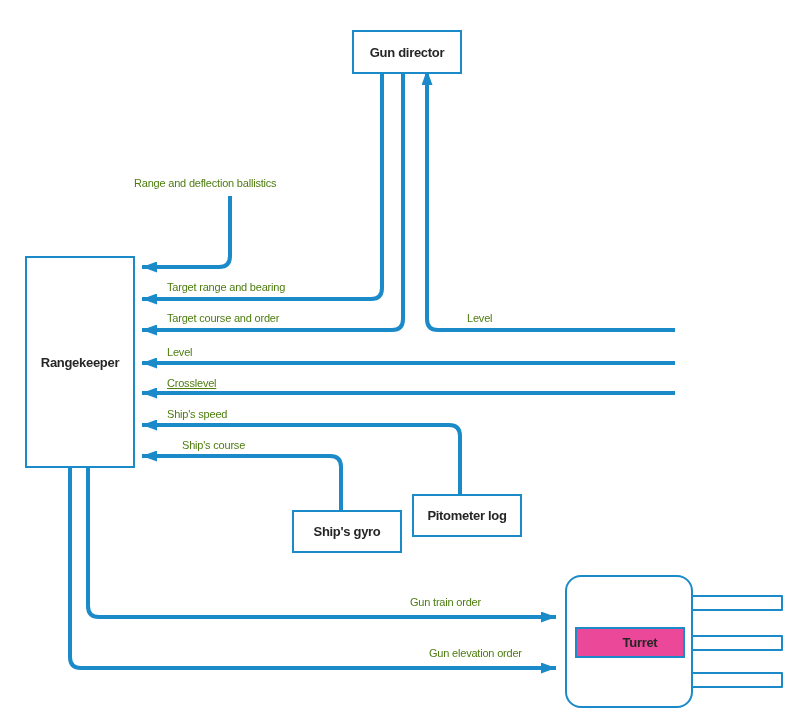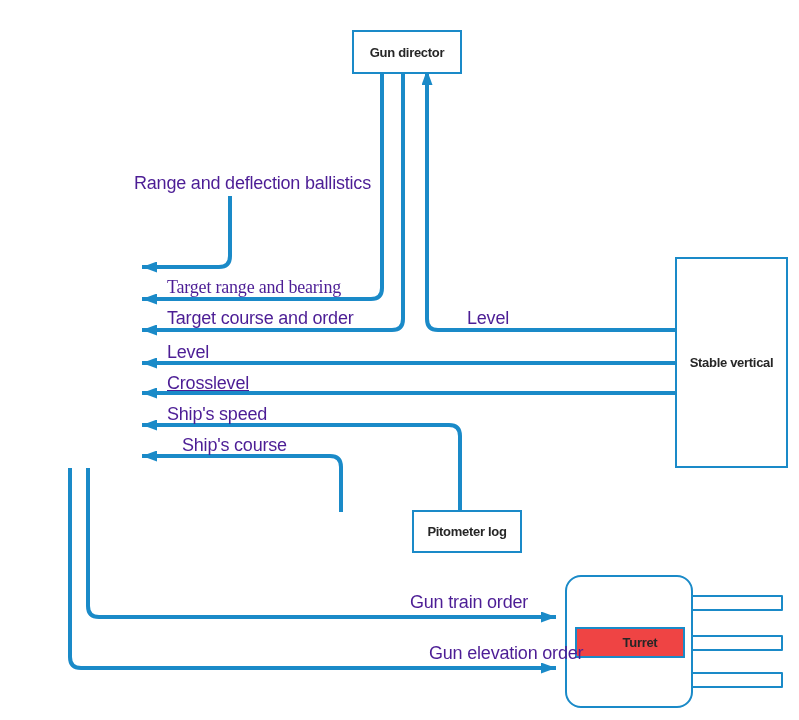--- a/index.html
+++ b/index.html
@@ -31,49 +31,49 @@
     align-items: center;
     justify-content: center;
     color: #262626;
     font-weight: bold;
     font-size: 13px;
     letter-spacing: -0.3px;
     z-index: 2;
   }
   .edge-label {
     position: absolute;
-    color: #4c1d95;
-    font-size: 18px;
+    color: #4d7c0f;
+    font-size: 11px;
     line-height: 13px;
     letter-spacing: -0.2px;
     white-space: nowrap;
     z-index: 3;
   }
   #gun-director   { left: 352px; top: 30px;  width: 110px; height: 44px; }
   #rangekeeper    { left: 25px;  top: 256px; width: 110px; height: 212px; }
   #stable-vertical{ left: 675px; top: 257px; width: 113px; height: 211px; }
   #ships-gyro     { left: 292px; top: 510px; width: 110px; height: 43px; }
-  #pitometer-log  { left: 412px; top: 510px; width: 110px; height: 43px; }
+  #pitometer-log  { left: 412px; top: 494px; width: 110px; height: 43px; }
   #turret-body {
     position: absolute;
     left: 565px; top: 575px;
     width: 128px; height: 133px;
     box-sizing: border-box;
     border: 2.5px solid #1a8ac8;
     border-radius: 16px;
     background: #ffffff;
     z-index: 2;
   }
   #turret-label-box {
     position: absolute;
     left: 575px; top: 627px;
     width: 110px; height: 31px;
     box-sizing: border-box;
     border: 2.5px solid #1a8ac8;
-    background: #ef4444;
+    background: #ec4899;
     display: flex;
     align-items: center;
     justify-content: center;
     color: #262626;
     font-weight: bold;
     font-size: 13px;
     letter-spacing: -0.3px;
     z-index: 3;
     padding-left: 20px;
   }
@@ -109,31 +109,32 @@
       <path d="M675,363 L142,363" marker-end="url(#arrow)"></path>
       <path d="M675,393 L142,393" marker-end="url(#arrow)"></path>
       <path d="M460,512 L460,436 Q460,425 449,425 L142,425" marker-end="url(#arrow)"></path>
       <path d="M341,512 L341,467 Q341,456 330,456 L142,456" marker-end="url(#arrow)"></path>
       <path d="M88,468 L88,606 Q88,617 99,617 L556,617" marker-end="url(#arrow)"></path>
       <path d="M70,468 L70,657 Q70,668 81,668 L556,668" marker-end="url(#arrow)"></path>
     </g>
   </svg>
 
   <div class="node" id="gun-director">Gun director</div>
-  <div class="node" id="stable-vertical">Stable vertical</div>
+  <div class="node" id="rangekeeper">Rangekeeper</div>
+  <div class="node" id="ships-gyro">Ship's gyro</div>
   <div class="node" id="pitometer-log">Pitometer log</div>
 
   <div id="turret-body"></div>
   <div id="turret-label-box">Turret</div>
   <div class="barrel" id="barrel-1"></div>
   <div class="barrel" id="barrel-2"></div>
   <div class="barrel" id="barrel-3"></div>
 
   <div class="edge-label" style="left:134px; top:177px;">Range and deflection ballistics</div>
-  <div class="edge-label" style="left:167px; top:281px;font-family:Liberation Serif, serif;">Target range and bearing</div>
+  <div class="edge-label" style="left:167px; top:281px;">Target range and bearing</div>
   <div class="edge-label" style="left:167px; top:312px;">Target course and order</div>
   <div class="edge-label" style="left:167px; top:346px;">Level</div>
   <div class="edge-label" style="left:467px; top:312px;">Level</div>
   <div class="edge-label" style="left:167px; top:377px;text-decoration:underline;">Crosslevel</div>
   <div class="edge-label" style="left:167px; top:408px;">Ship's speed</div>
   <div class="edge-label" style="left:182px; top:439px;">Ship's course</div>
   <div class="edge-label" style="left:410px; top:596px;text-align:center;">Gun train order</div>
   <div class="edge-label" style="left:413px; top:647px;margin-left:16px;">Gun elevation order</div>
 
 </div>

